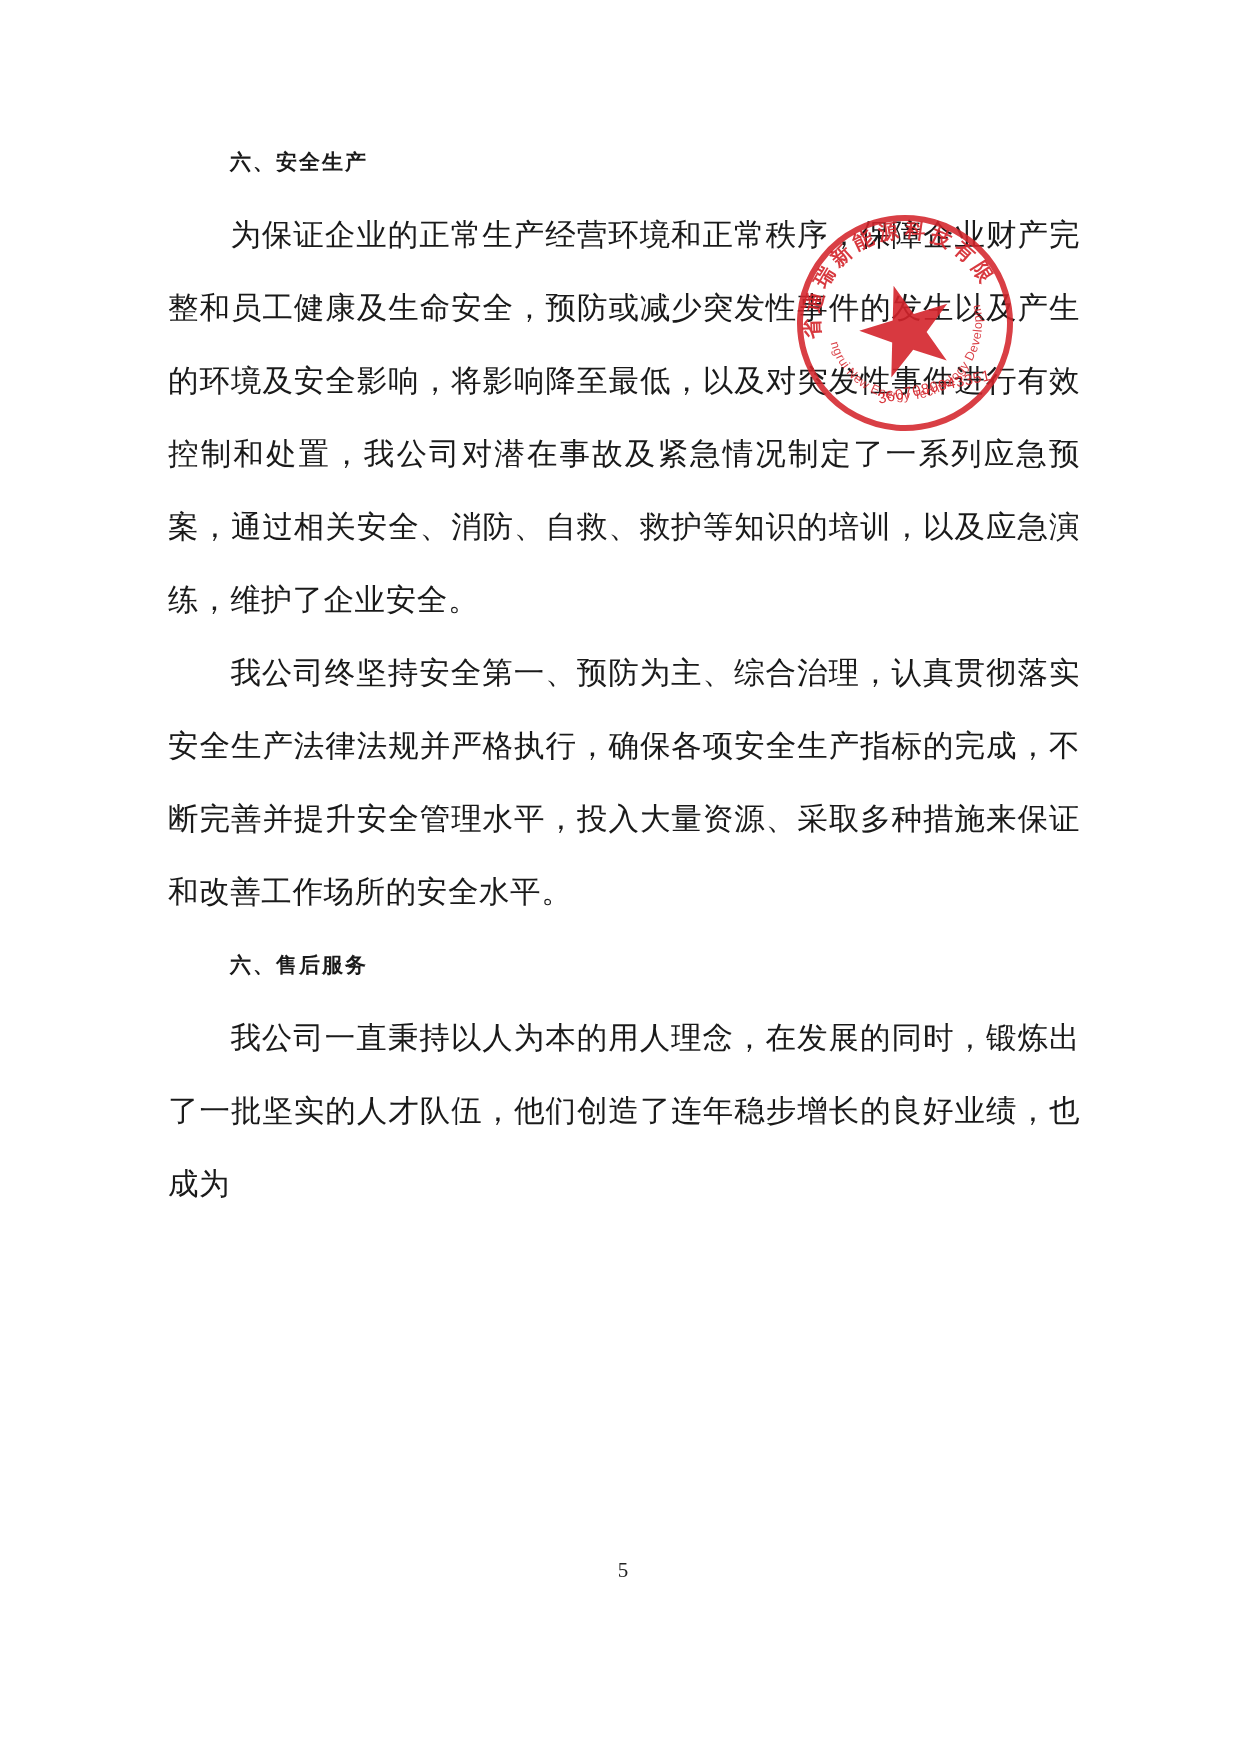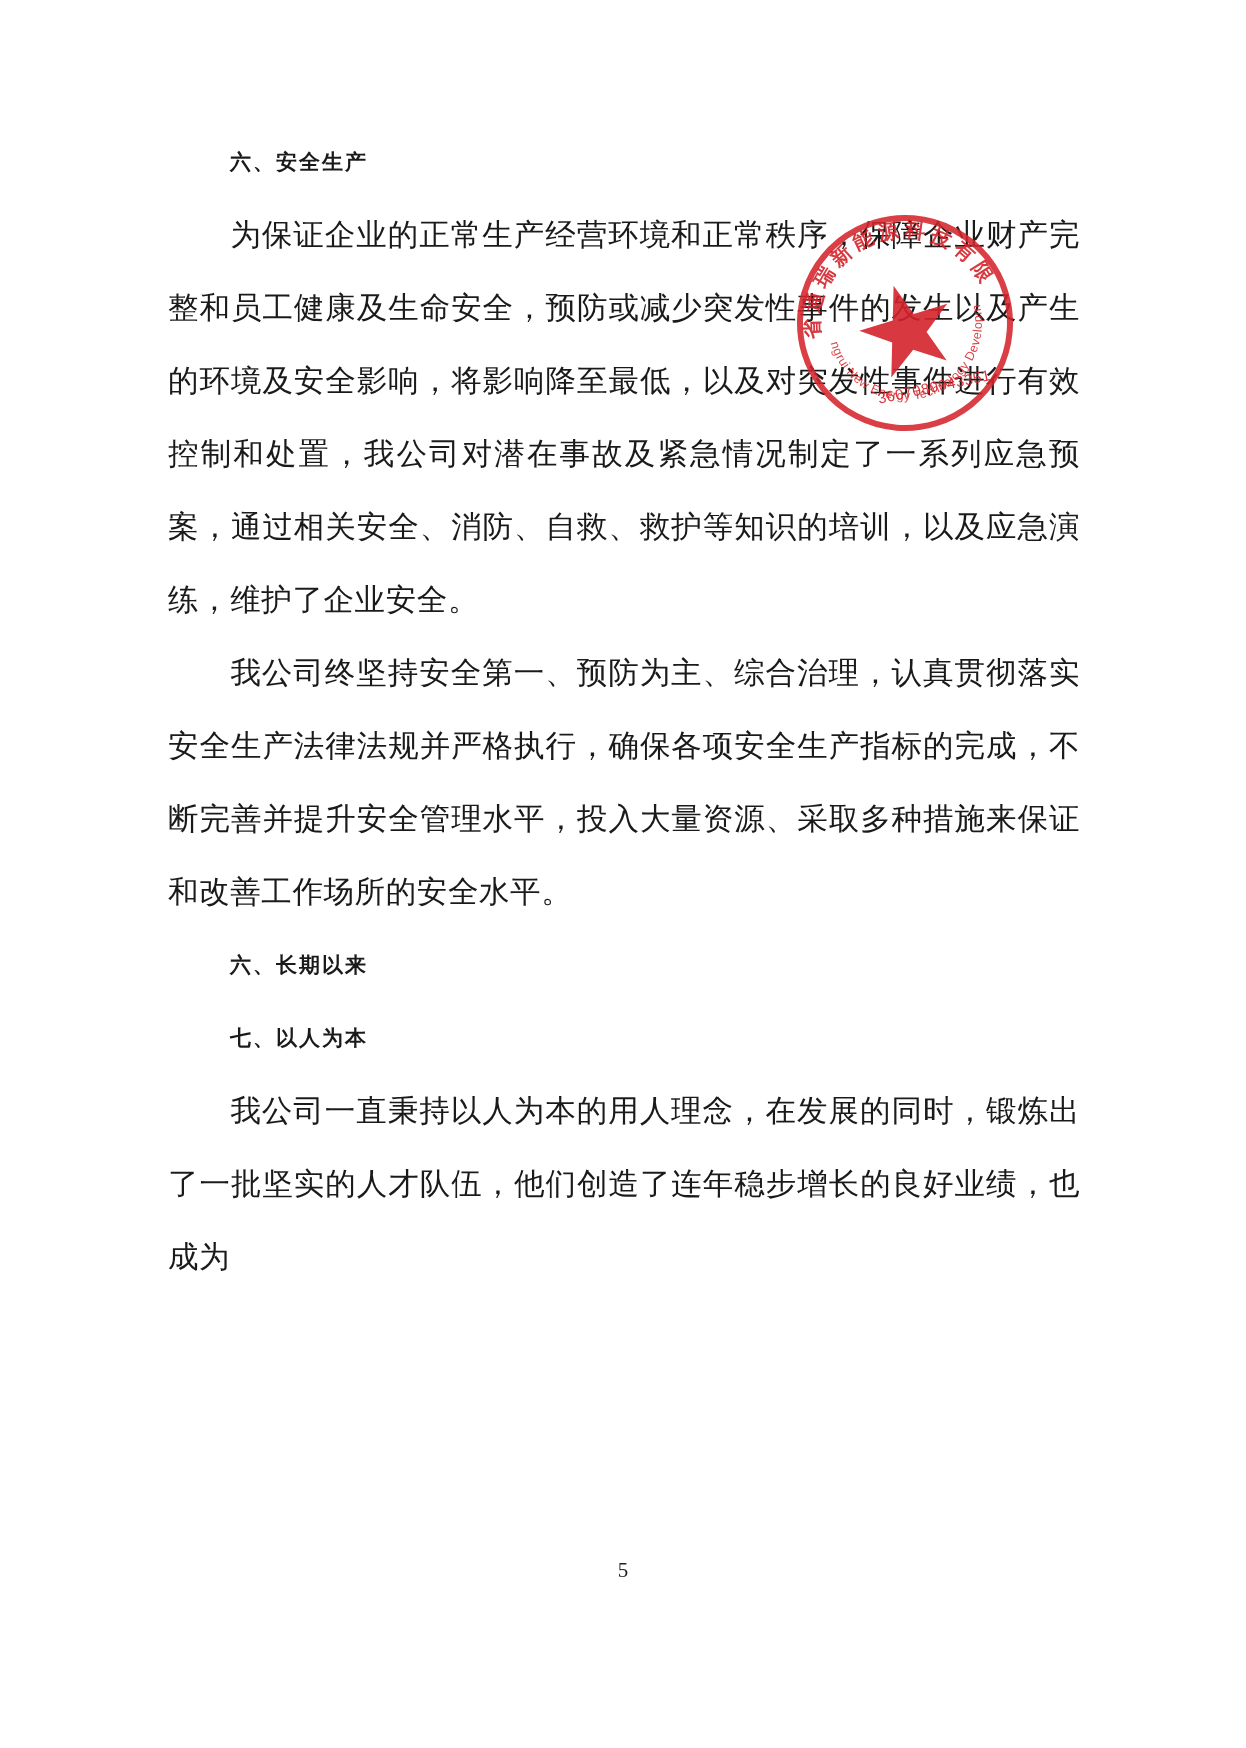--- a/index.html
+++ b/index.html
@@ -91,24 +91,23 @@
 <div class="page">
 
   <div class="content">
 
     <h2 class="heading"><span class="lead"></span><span>六、安全生产</span></h2>
 
     <p class="para"><span class="lead"></span><span>为保证企业的正常生产经营环境和正常秩序，保障企业财产完整和员工健康及生命安全，预防或减少突发性事件的发生以及产生的环境及安全影响，将影响降至最低，以及对突发性事件进行有效控制和处置，我公司对潜在事故及紧急情况制定了一系列应急预案，通过相关安全、消防、自救、救护等知识的培训，以及应急演练，维护了企业安全。</span></p>
 
     <p class="para"><span class="lead"></span><span>我公司终坚持安全第一、预防为主、综合治理，认真贯彻落实安全生产法律法规并严格执行，确保各项安全生产指标的完成，不断完善并提升安全管理水平，投入大量资源、采取多种措施来保证和改善工作场所的安全水平。</span></p>
 
-    <h2 class="heading"><span class="lead"></span><span>六、长期以来</span></h2>
+    <h2 class="heading"><span class="lead"></span><span>六、售后服务</span></h2>
 
 
-    <h2 class="heading"><span class="lead"></span><span>七、以人为本</span></h2>
 
     <p class="para"><span class="lead"></span><span>我公司一直秉持以人为本的用人理念，在发展的同时，锻炼出了一批坚实的人才队伍，他们创造了连年稳步增长的良好业绩，也成为</span></p>
   </div>
 
   <div class="seal">
     <svg width="222" height="222" viewBox="0 0 222 222" xmlns="http://www.w3.org/2000/svg">
       <defs>
         <path id="arcTop" d="M 25,111 A 86,86 0 0 1 197,111"></path>
         <path id="arcBottom" d="M 34,111 A 77,77 0 0 0 188,111"></path>
       </defs>

